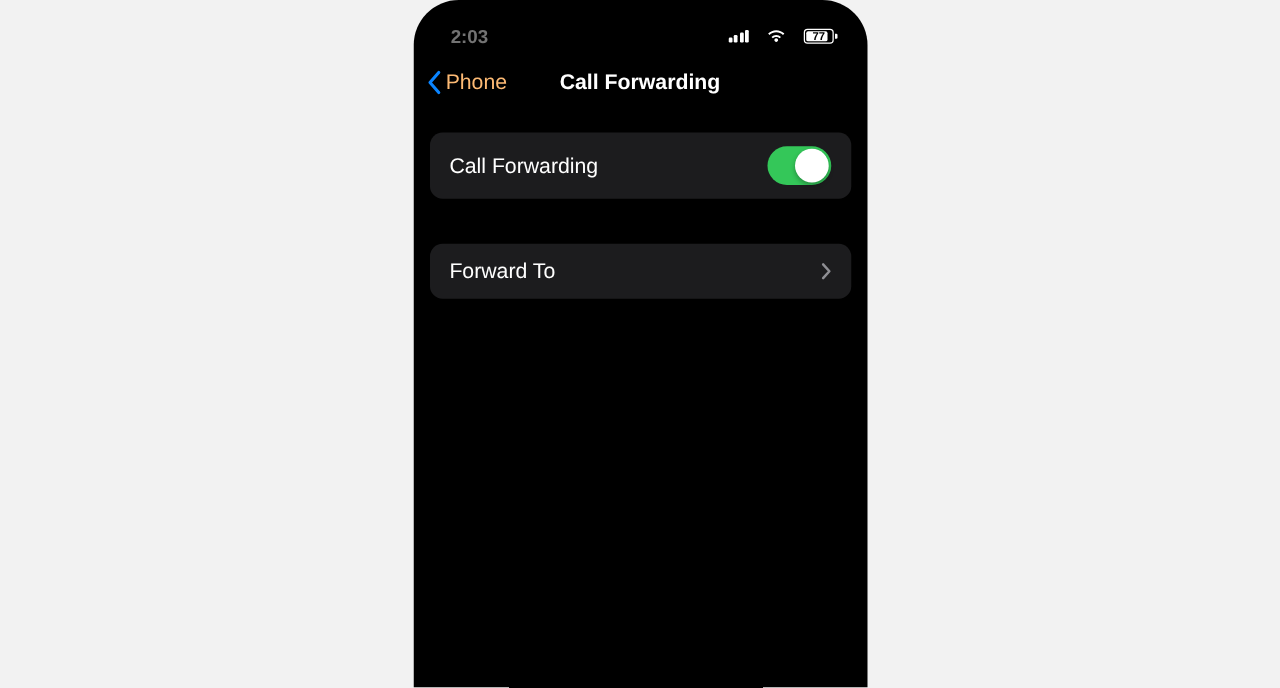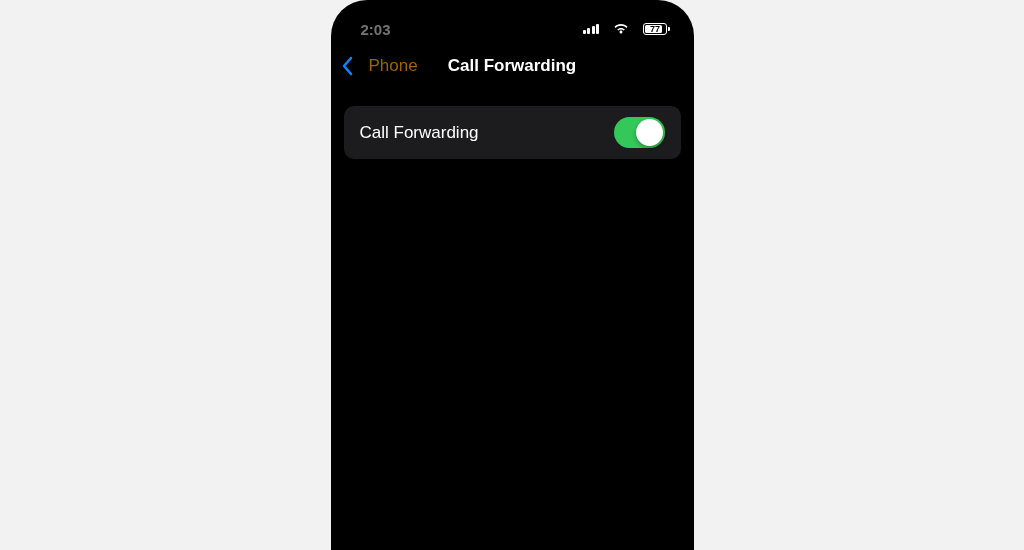--- a/index.html
+++ b/index.html
@@ -116,22 +116,22 @@
       display: flex;
       align-items: center;
       position: relative;
       padding: 10px 12px;
       height: 44px;
     }
 
     .back-button {
       display: flex;
       align-items: flex-end;
-      gap: 16px;
-      color: #a16207;
+      gap: 4px;
+      color: #fdba74;
       font-size: 17px;
       cursor: pointer;
       position: absolute;
       left: 10px;
     }
 
     .back-chevron svg {
       display: block;
     }
 
@@ -251,16 +251,26 @@
 
     <div class="settings-group">
       <div class="settings-row">
         <div class="row-label">Call Forwarding</div>
         <div class="toggle on">
           <div class="toggle-knob"></div>
         </div>
       </div>
     </div>
 
+    <div class="settings-group">
+      <div class="settings-row disclosure-row">
+        <div class="row-label">Forward To</div>
+        <div class="chevron-right">
+          <svg width="8" height="14" viewBox="0 0 8 14">
+            <path d="M1.5 1.5 L6.5 7 L1.5 12.5" stroke="#8e8e93" stroke-width="2" fill="none" stroke-linecap="round" stroke-linejoin="round"></path>
+          </svg>
+        </div>
+      </div>
+    </div>
 
   </div>
 
 </div>
 
 </body></html>

